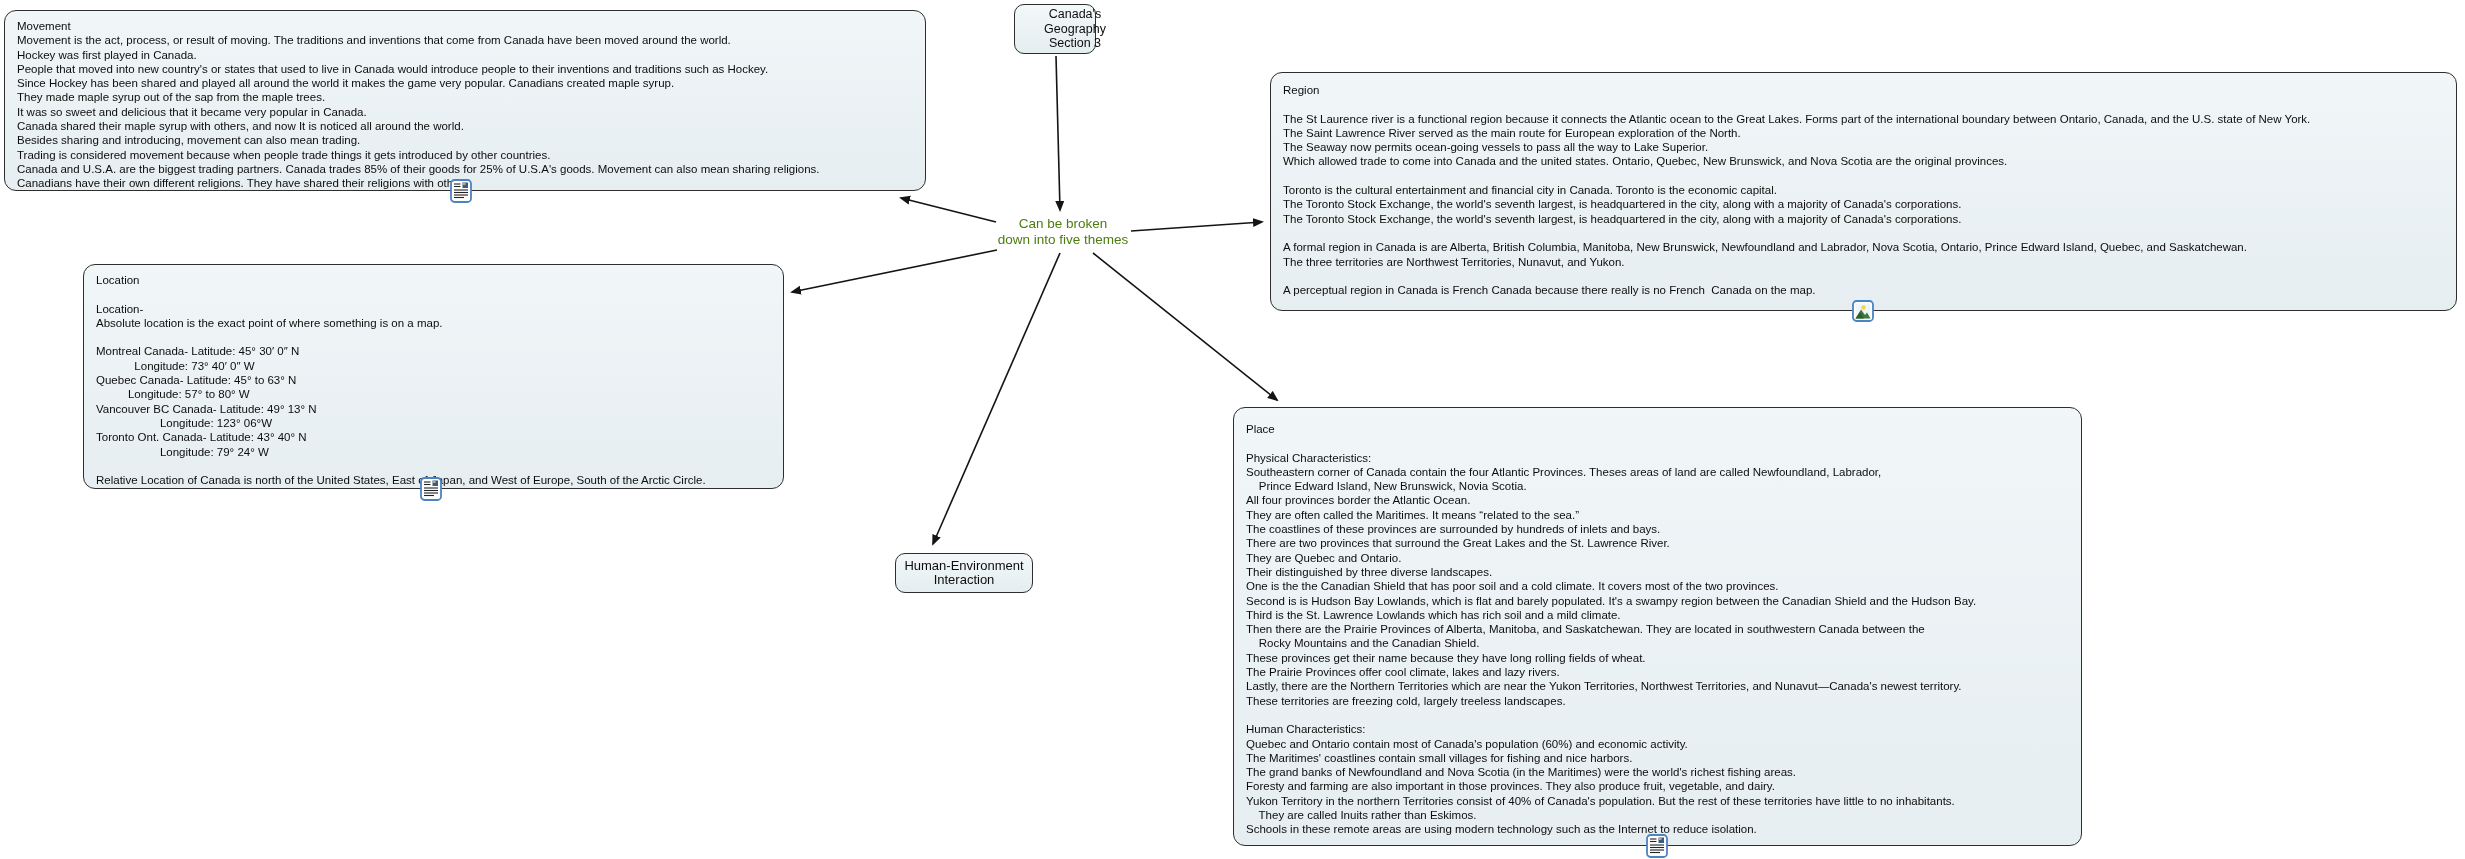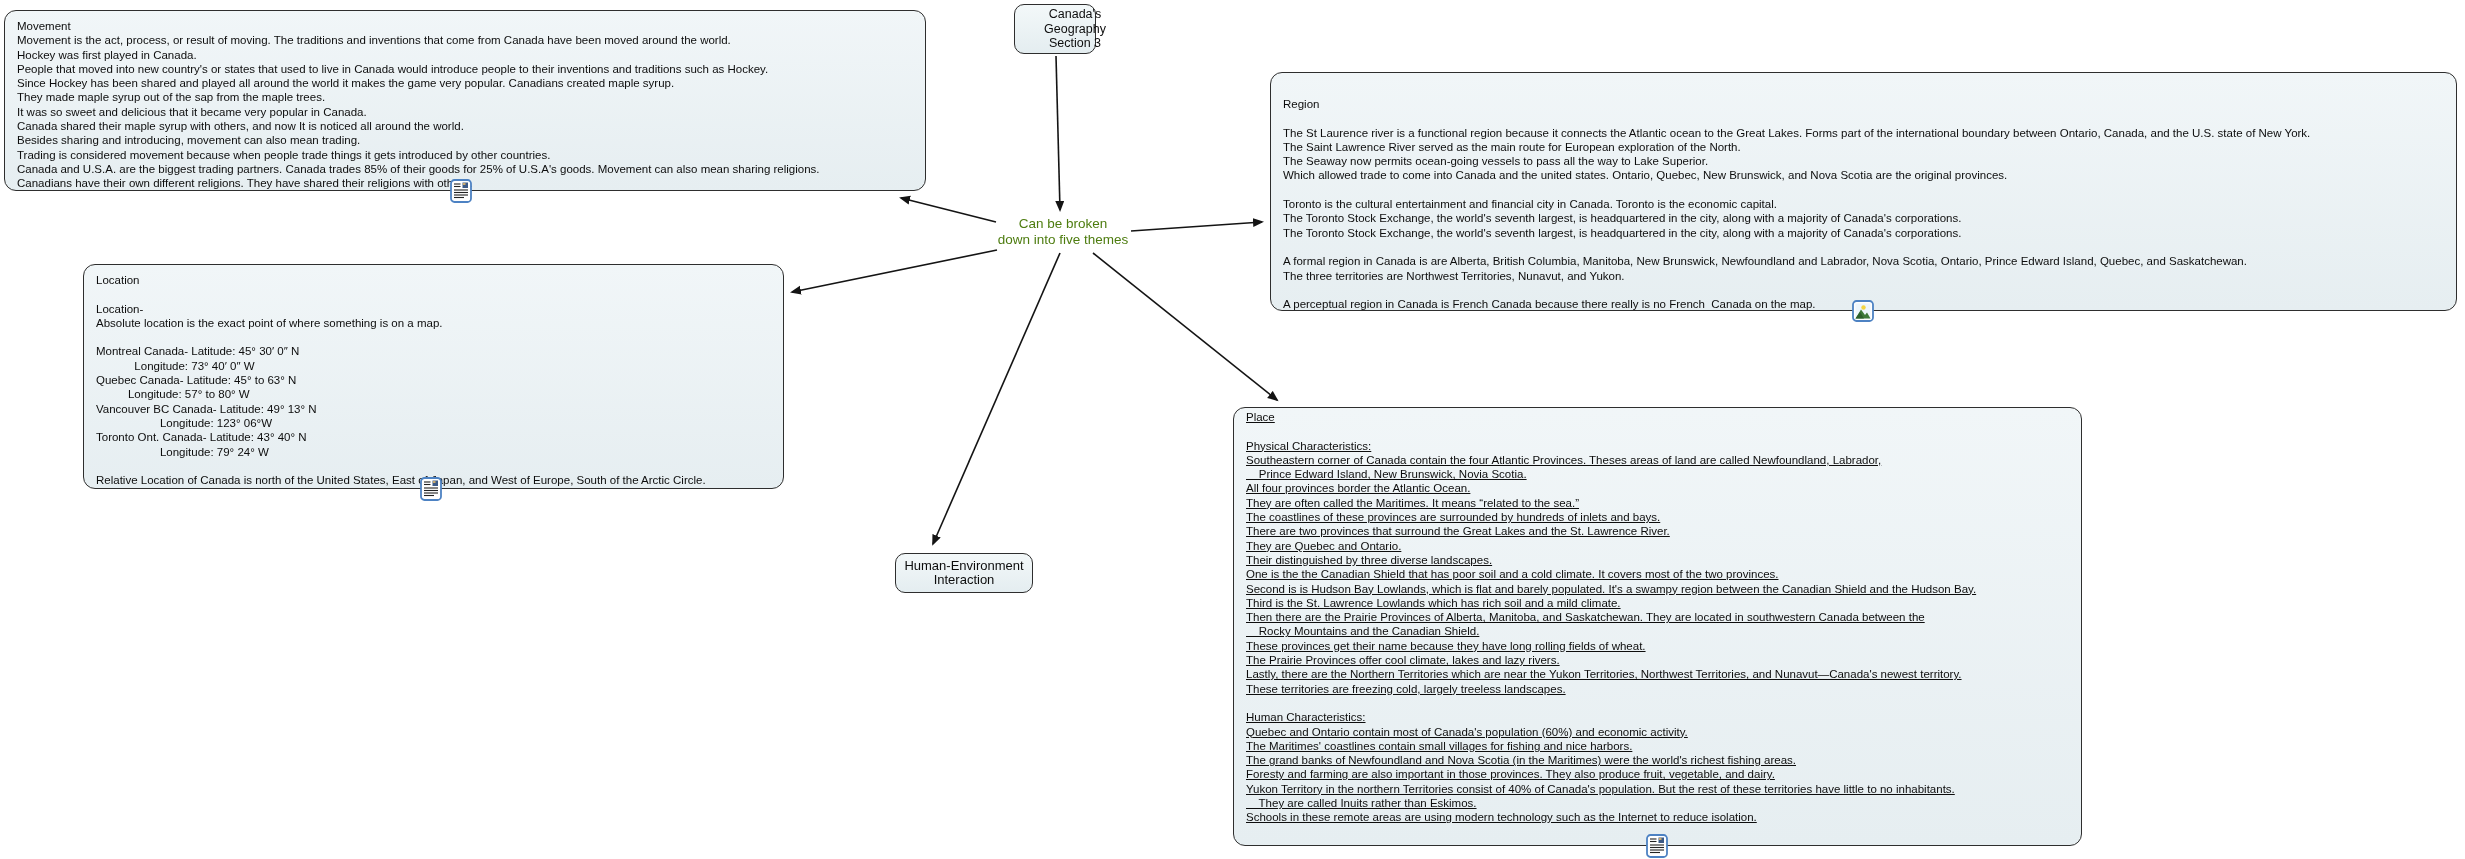--- a/index.html
+++ b/index.html
@@ -109,39 +109,39 @@
           Longitude: 57° to 80° W
 Vancouver BC Canada- Latitude: 49° 13° N
                     Longitude: 123° 06°W
 Toronto Ont. Canada- Latitude: 43° 40° N
                     Longitude: 79° 24° W
 
 Relative Location of Canada is north of the United States, East of Japan, and West of Europe, South of the Arctic Circle.</div>
   </div>
 
   <div class="box" style="left:1270px; top:72px; width:1187px; height:239px;">
-    <div class="boxtext" style="padding-top:24px;">Region
+    <div class="boxtext" style="padding-top:10px;">Region
 
 The St Laurence river is a functional region because it connects the Atlantic ocean to the Great Lakes. Forms part of the international boundary between Ontario, Canada, and the U.S. state of New York.
 The Saint Lawrence River served as the main route for European exploration of the North.
 The Seaway now permits ocean-going vessels to pass all the way to Lake Superior.
 Which allowed trade to come into Canada and the united states. Ontario, Quebec, New Brunswick, and Nova Scotia are the original provinces.
 
 Toronto is the cultural entertainment and financial city in Canada. Toronto is the economic capital.
 The Toronto Stock Exchange, the world's seventh largest, is headquartered in the city, along with a majority of Canada's corporations.
 The Toronto Stock Exchange, the world's seventh largest, is headquartered in the city, along with a majority of Canada's corporations.
 
 A formal region in Canada is are Alberta, British Columbia, Manitoba, New Brunswick, Newfoundland and Labrador, Nova Scotia, Ontario, Prince Edward Island, Quebec, and Saskatchewan.
 The three territories are Northwest Territories, Nunavut, and Yukon.
 
 A perceptual region in Canada is French Canada because there really is no French  Canada on the map.</div>
   </div>
 
   <div class="box" style="left:1233px; top:407px; width:849px; height:439px;">
-    <div class="boxtext" style="padding-top:2px;text-decoration:underline;">Place
+    <div class="boxtext" style="padding-top:14px;">Place
 
 Physical Characteristics:
 Southeastern corner of Canada contain the four Atlantic Provinces. Theses areas of land are called Newfoundland, Labrador,
     Prince Edward Island, New Brunswick, Novia Scotia.
 All four provinces border the Atlantic Ocean.
 They are often called the Maritimes. It means “related to the sea.”
 The coastlines of these provinces are surrounded by hundreds of inlets and bays.
 There are two provinces that surround the Great Lakes and the St. Lawrence River.
 They are Quebec and Ontario.
 Their distinguished by three diverse landscapes.

